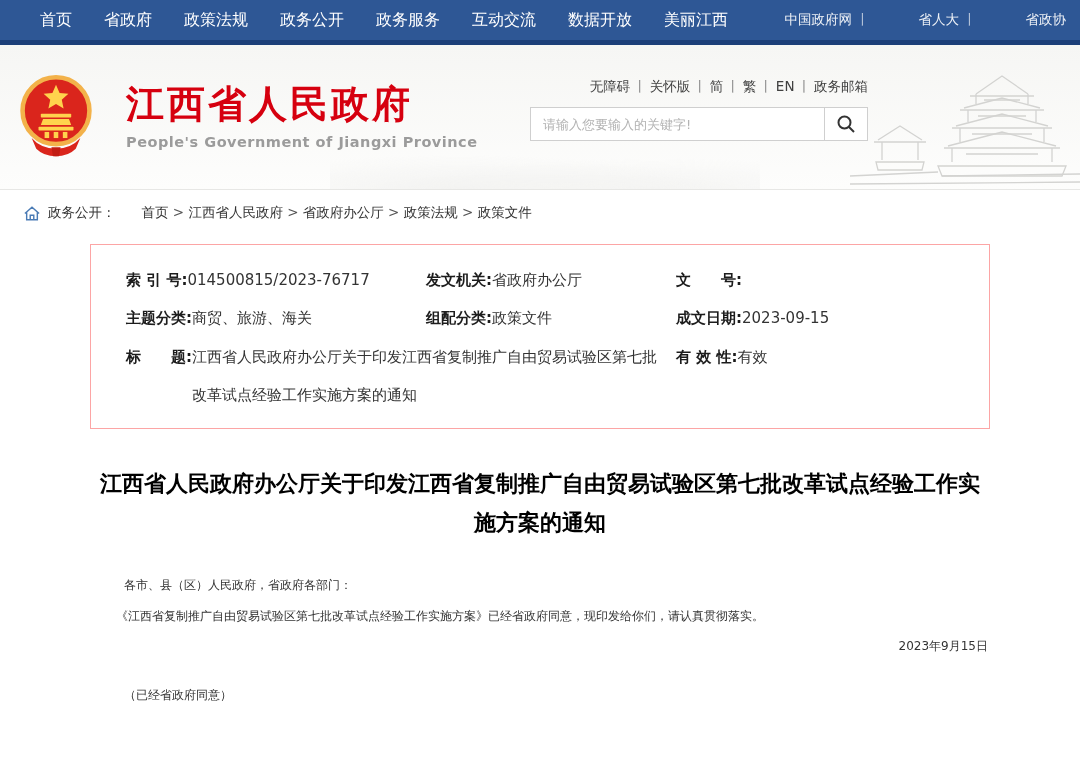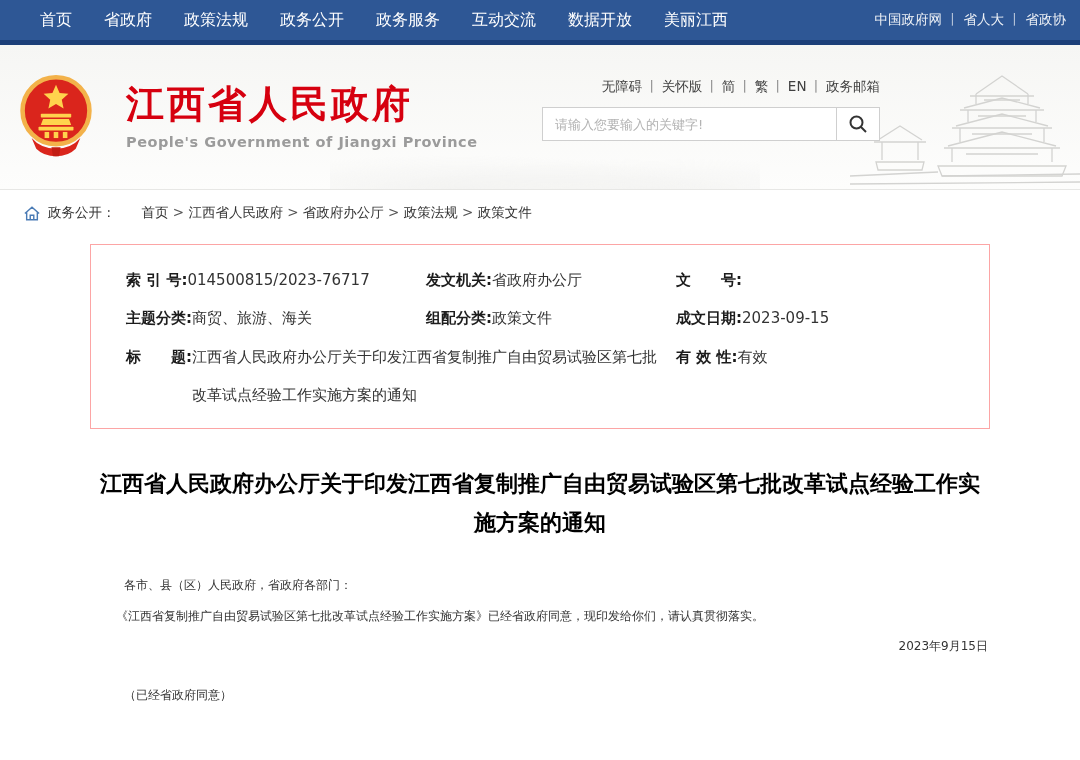--- a/index.html
+++ b/index.html
@@ -5,36 +5,36 @@
   * { margin:0; padding:0; box-sizing:border-box; }
   html,body { width:1080px; height:760px; overflow:hidden; background:#fff;
     font-family:"DejaVu Sans","Liberation Sans",sans-serif; }
 
   
   .topnav { height:45px; background:#2e5795; border-bottom:5px solid #1c3f78;
     display:flex; align-items:center; justify-content:space-between; padding:0 14px 0 40px; }
   .topnav-left { display:flex; align-items:center; gap:32px; }
   .nav-item { color:#fff; font-size:16px; text-decoration:none; cursor:pointer; white-space:nowrap; }
   .topnav-right { display:flex; align-items:center; font-size:13.5px; }
-  .gov-link { color:rgba(255,255,255,.92); text-decoration:none; cursor:pointer; white-space:nowrap; }
+  .gov-link { color:rgba(255,255,255,.92); text-decoration:none; cursor:pointer; white-space:nowrap;margin-left:45px; }
   .gov-link:not(:last-child)::after { content:"丨"; color:rgba(255,255,255,.65); margin:0 4px; }
 
   
   .header { position:relative; height:145px; background:linear-gradient(#f6f6f4,#fdfdfc);
     border-bottom:1px solid #e7e7e5; overflow:hidden; }
   .header-art { position:absolute; right:0; bottom:0; pointer-events:none; }
   .mist { position:absolute; left:330px; bottom:0; width:430px; height:40px; opacity:.5; pointer-events:none;
     background:radial-gradient(ellipse at 30% 100%, #e9e9e7 0%, transparent 60%),
                radial-gradient(ellipse at 75% 100%, #ececea 0%, transparent 55%); }
   .brand { position:absolute; left:18px; top:28px; display:flex; align-items:center; cursor:pointer; }
   .emblem { width:76px; height:86px; margin-right:32px; }
   .brand-text .cn { color:#d6000f; font-size:38px; font-weight:bold; letter-spacing:3px; line-height:1.2; }
   .brand-text .en { color:#9b9b9b; font-size:14.5px; font-weight:bold; letter-spacing:.5px; margin-top:6px; }
 
-  .header-right { position:absolute; left:542px; top:33px; width:338px; }
+  .header-right { position:absolute; left:530px; top:33px; width:338px; }
   .quick-links { display:flex; justify-content:flex-end; font-size:13.5px; margin-bottom:11px; }
   .quick-link { color:#404040; text-decoration:none; cursor:pointer; white-space:nowrap; }
   .quick-link:not(:last-child)::after { content:"丨"; color:#8a8a8a; margin:0 3px; }
   .searchbox { display:flex; height:34px; background:#fff; border:1px solid #cfcfcf; }
   .search-input { flex:1; border:none; outline:none; padding:0 12px; font-size:13px; color:#333;
     font-family:"DejaVu Sans","Liberation Sans",sans-serif; background:transparent; }
   .search-input::placeholder { color:#b3b3b3; }
   .search-btn { width:43px; border-left:1px solid #cfcfcf; display:flex; align-items:center;
     justify-content:center; cursor:pointer; background:#fff; }
 

